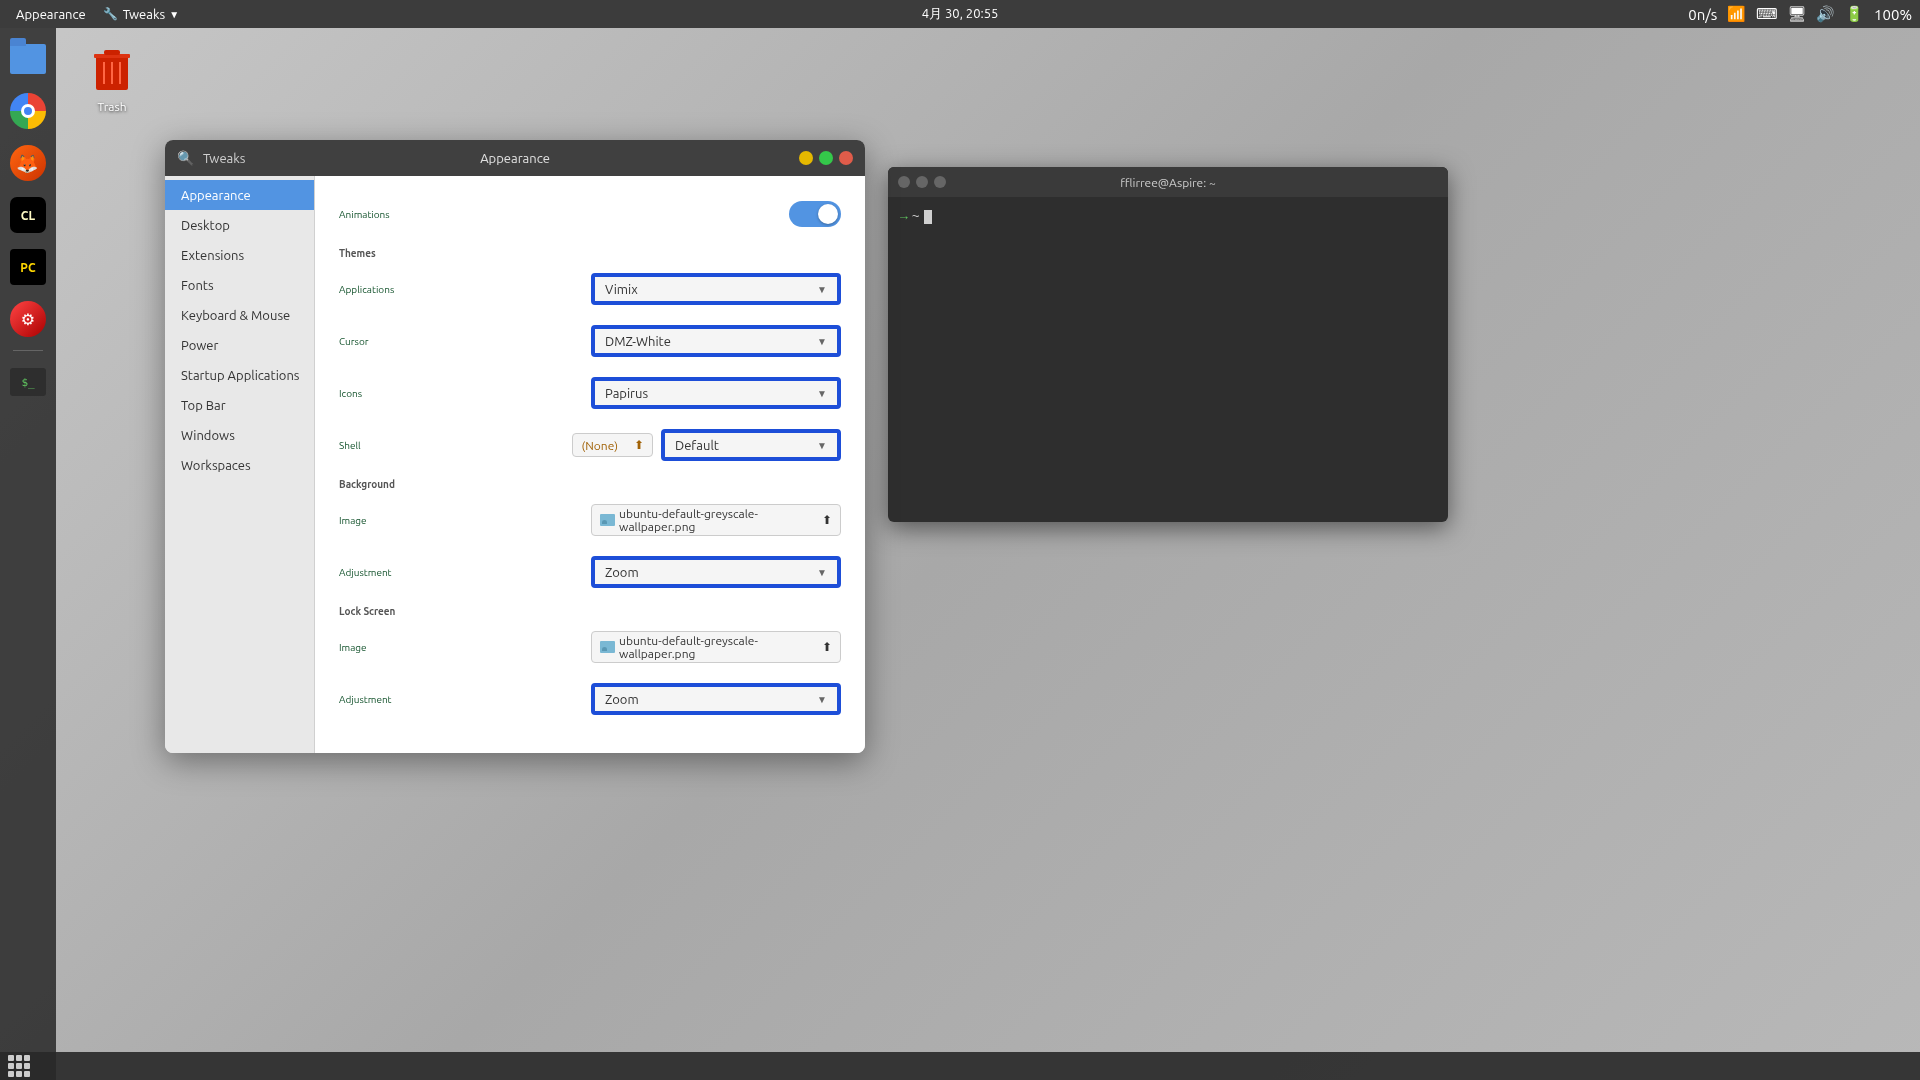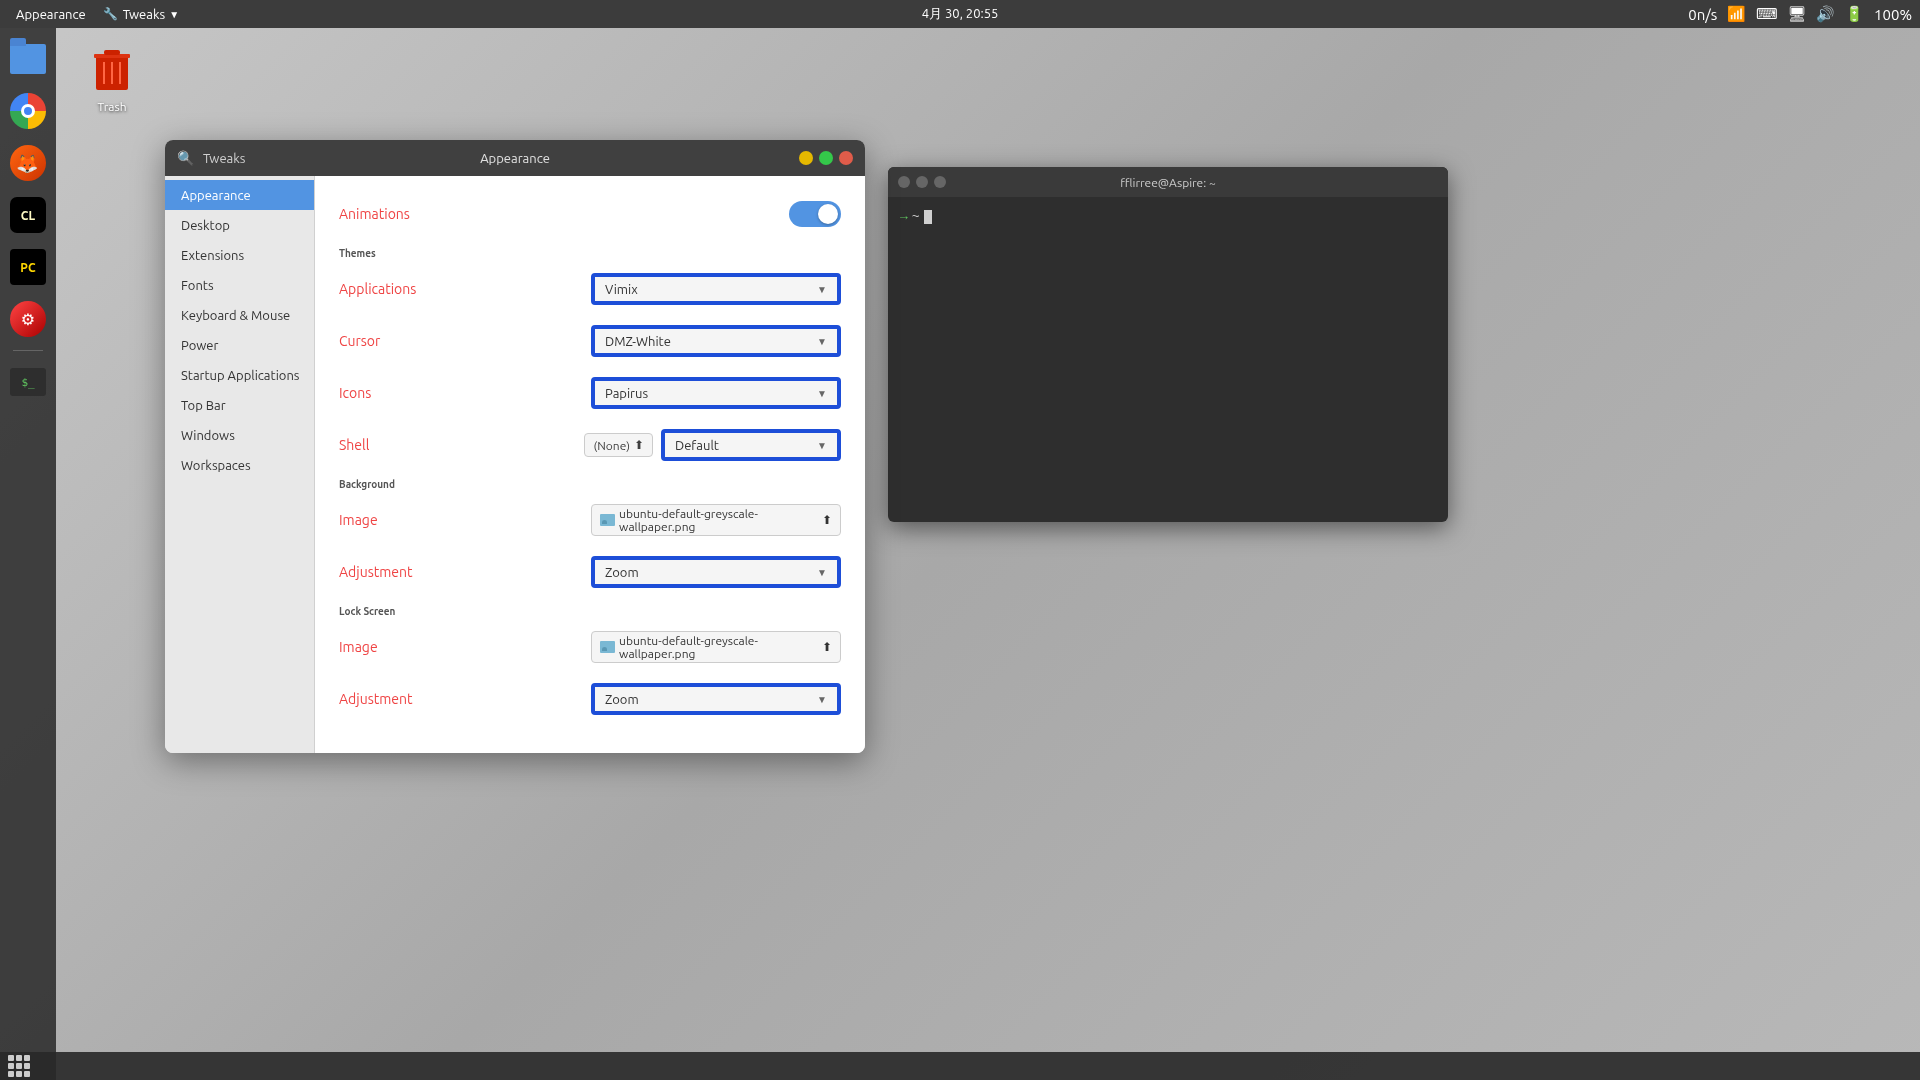--- a/index.html
+++ b/index.html
@@ -216,22 +216,22 @@
 
     
     .setting-row {
       display: flex;
       align-items: center;
       justify-content: space-between;
       margin-bottom: 16px;
       min-height: 36px;
     }
     .setting-label {
-      font-size: 14px;
-      color: #ef4444;
+      font-size: 10px;
+      color: #14532d;
     }
     .section-title {
       font-size: 10px;
       font-weight: bold;
       color: #555;
       margin-top: 0;
       margin-bottom: 12px;
     }
 
     
@@ -279,24 +279,24 @@
       display: flex;
       align-items: center;
       gap: 8px;
     }
     .shell-badge {
       background: #f5f5f5;
       border: 1px solid #ccc;
       border-radius: 4px;
       padding: 4px 8px;
       font-size: 12px;
-      color: #404040;
-      display: flex;
-      align-items: center;
-      gap: 4px;
+      color: #a16207;
+      display: flex;
+      align-items: center;
+      gap: 16px;
     }
 
     
     .image-dropdown {
       width: 250px;
       height: 32px;
       background: #f5f5f5;
       border: 1px solid #ccc;
       border-radius: 4px;
       display: flex;

